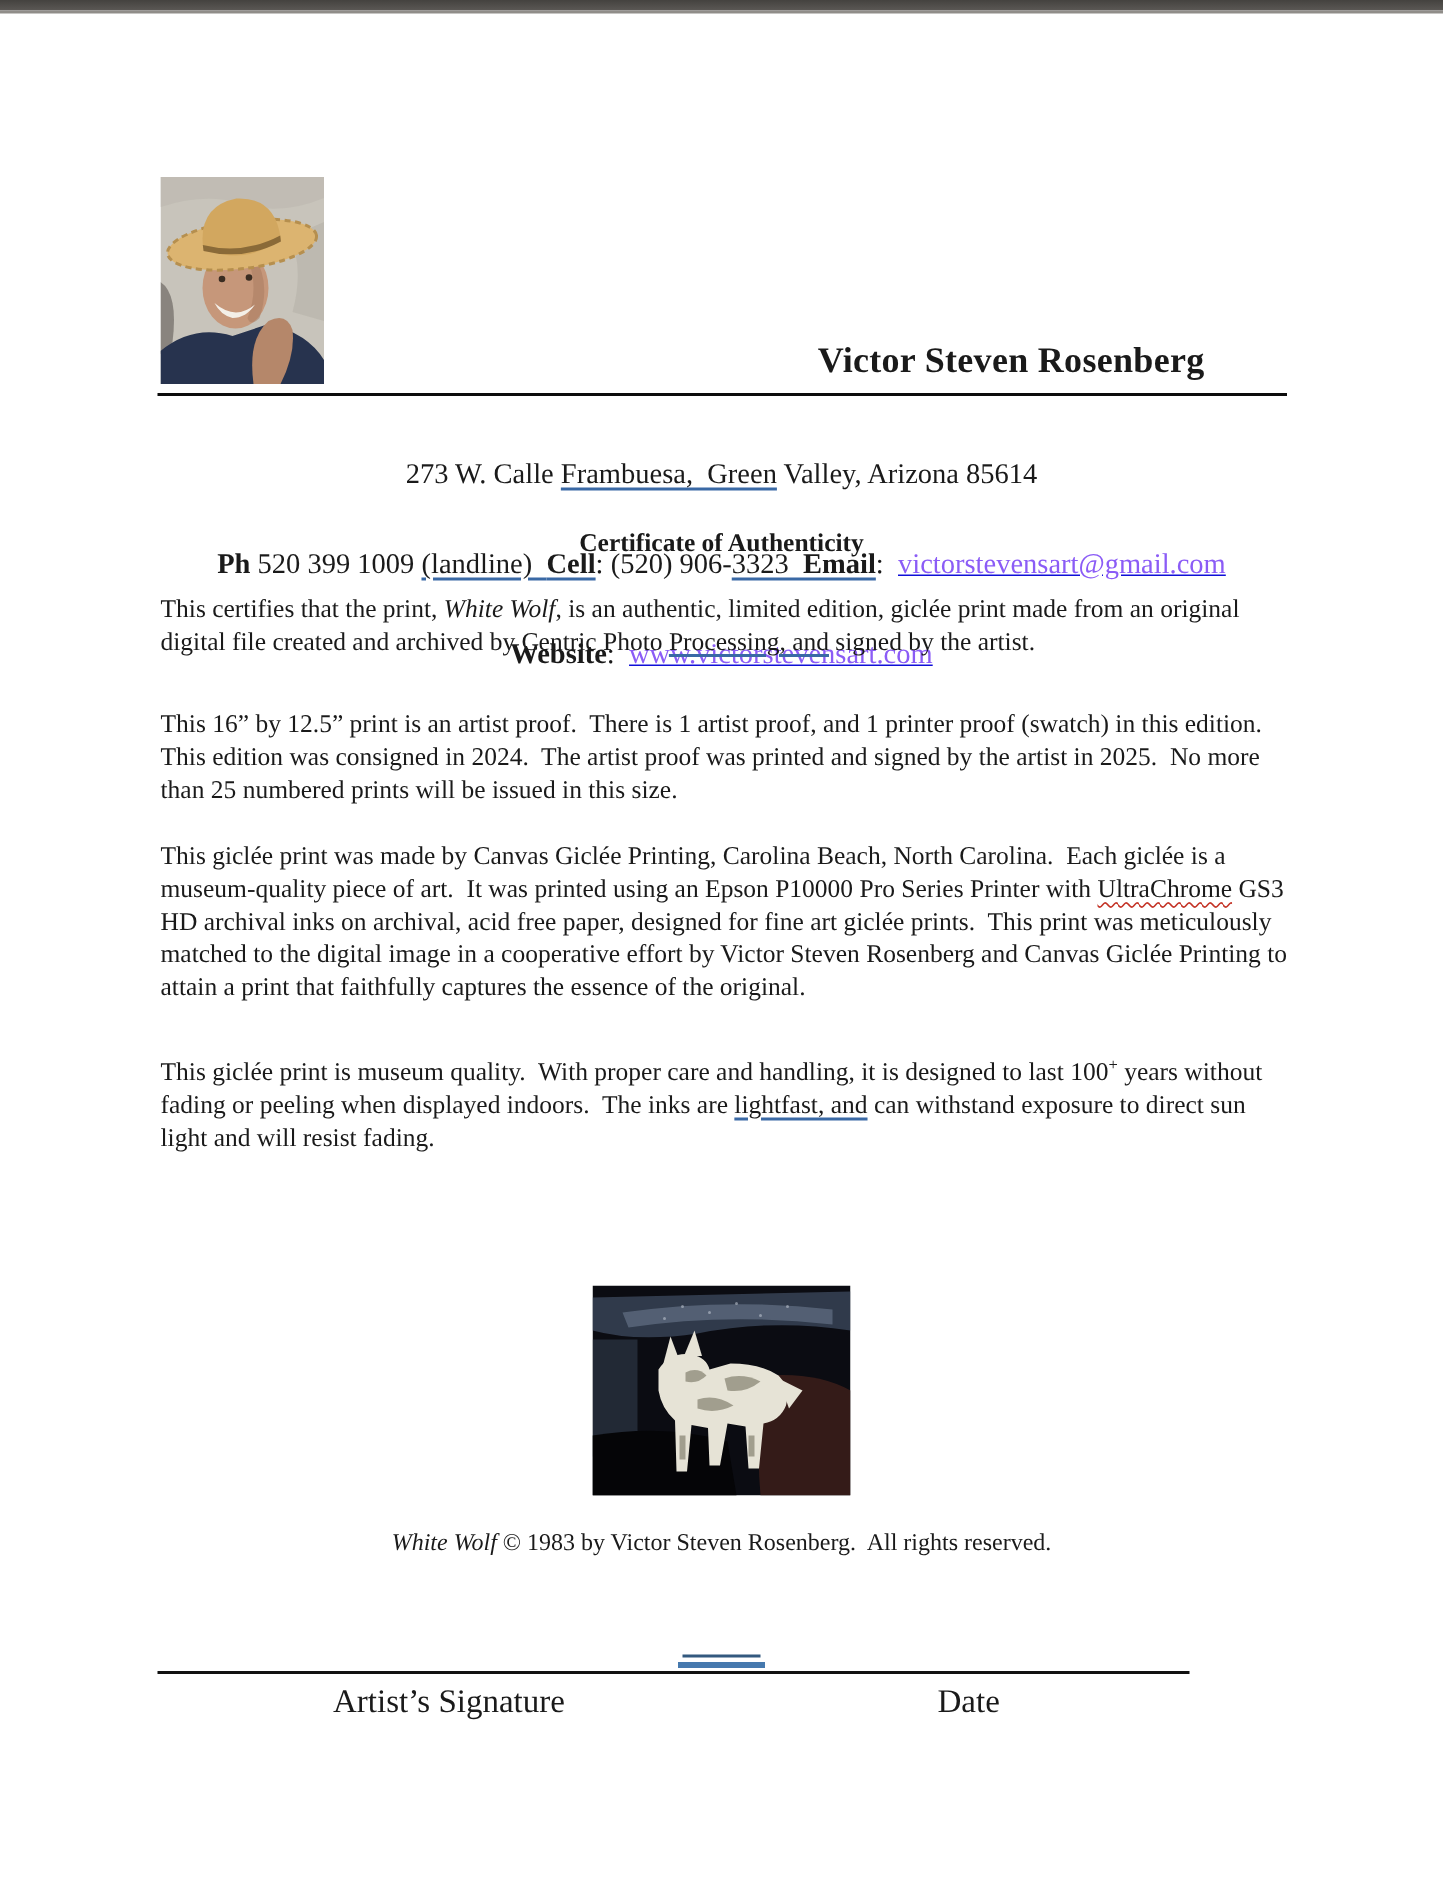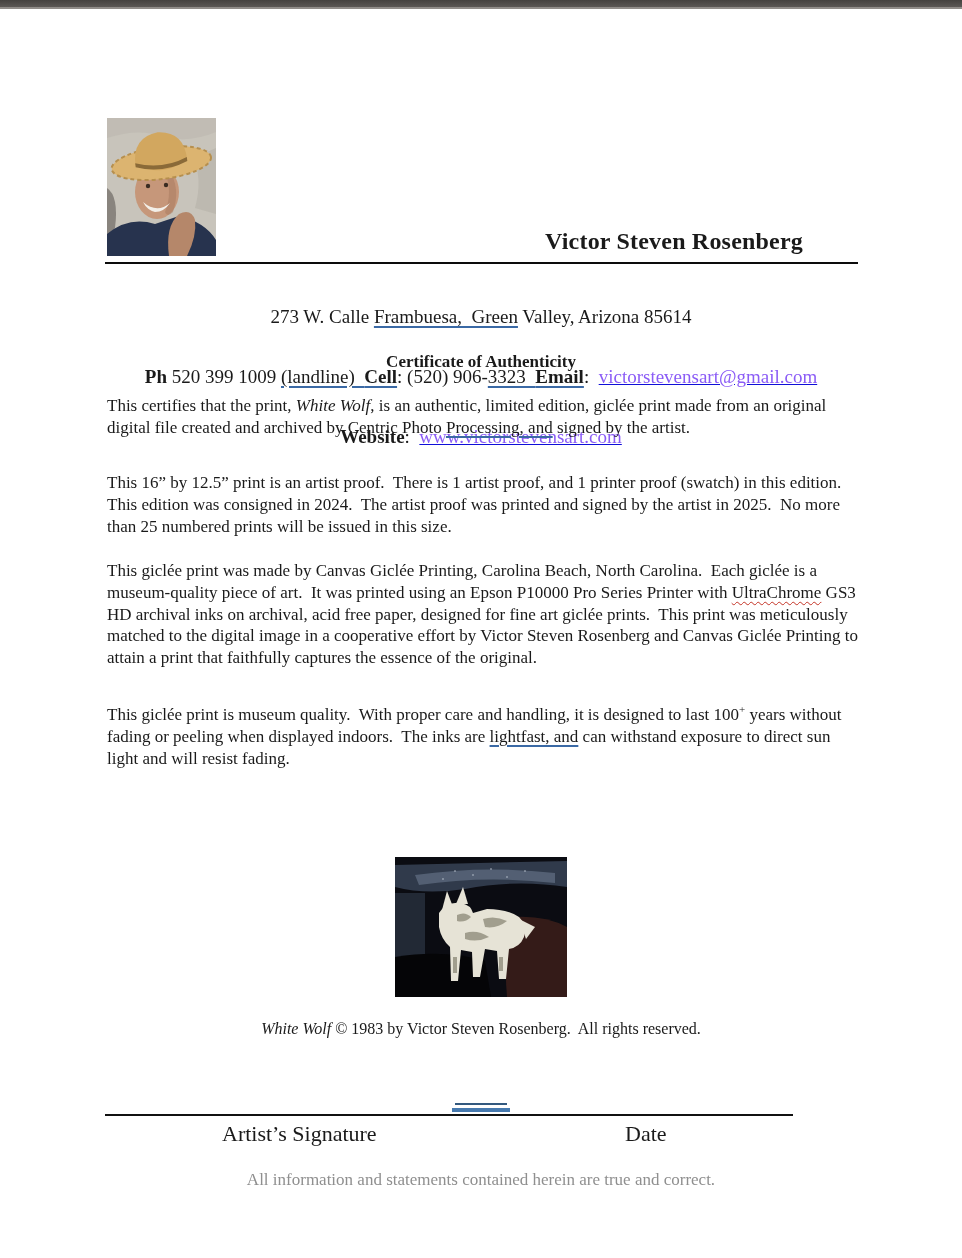--- a/index.html
+++ b/index.html
@@ -135,15 +135,14 @@
   <div class="caption"><span class="i">White Wolf</span><span> © 1983 by Victor Steven Rosenberg.  All rights reserved.</span></div>
 
   <div class="sig-gram-mark">
     <div class="l1"></div>
     <div class="l2"></div>
   </div>
   <div class="sig-line"></div>
   <div class="sig-label sig-artist">Artist’s Signature</div>
   <div class="sig-label sig-date">Date</div>
 
-  <div class="footer">All information and statements contained herein are true and correct.</div>
 
 </div>
 
 </body></html>

